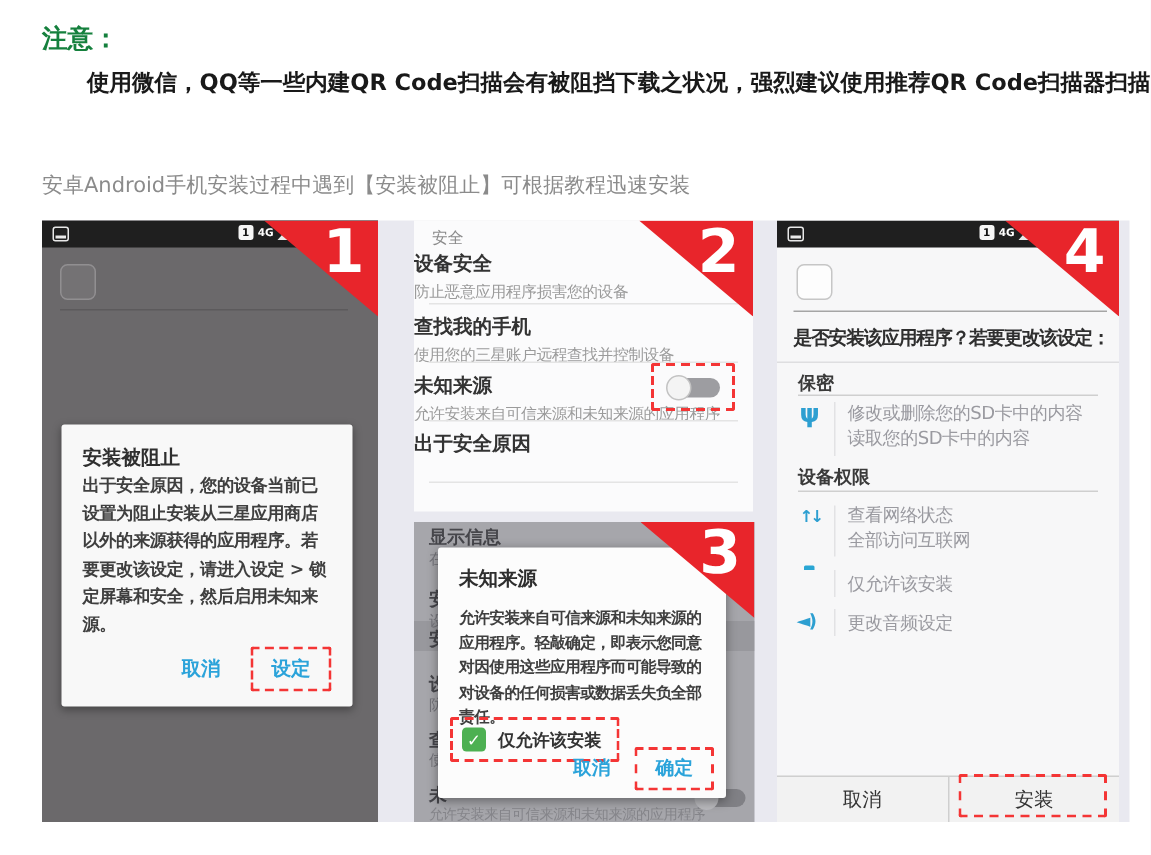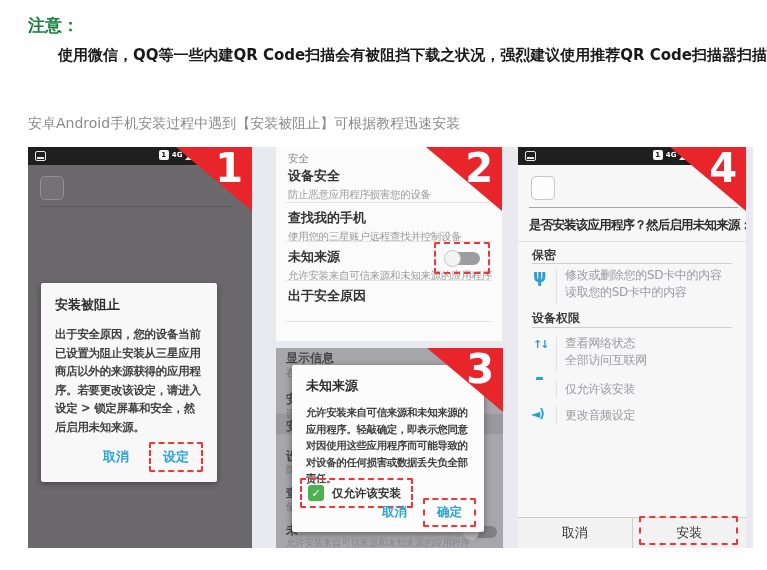--- a/index.html
+++ b/index.html
@@ -35,30 +35,30 @@
   .corner-num { position:absolute; top:-2px; right:9px; color:#fff; font-size:40px; font-weight:bold; line-height:1.15; }
 
   
   .app-icon-ph { position:absolute; width:24px; height:24px; border-radius:5px; }
   .divider { position:absolute; height:1px; }
   .annotation { border:2px dashed #f43535; position:absolute; z-index:25; border-radius:2px; }
 
   
   .s1 .app-icon-ph { left:12px; top:29px; border:1px solid #918f91; background:#747274; }
   .s1 .top-rule { left:12px; top:59px; width:192px; background:#5c5a5c; }
-  .dlg1 { position:absolute; left:13px; top:136px; width:176px; background:#f8f8f8; border-radius:2px; padding:13px 14px 10px 14px; box-shadow:0 2px 6px rgba(0,0,0,.35); }
+  .dlg1 { position:absolute; left:13px; top:136px; width:194px; background:#f8f8f8; border-radius:2px; padding:13px 14px 10px 14px; box-shadow:0 2px 6px rgba(0,0,0,.35); }
   .dlg1-title { font-size:13px; font-weight:bold; color:#2e2e2e; }
-  .dlg1-body { margin-top:11px; font-size:11.5px; font-weight:bold; color:#3f3f3f; line-height:18.5px; letter-spacing:-.3px; }
+  .dlg1-body { font-size:11.5px; font-weight:bold; color:#3f3f3f; line-height:18.5px; letter-spacing:-.3px; }
   .dlg1-btns { margin-top:6px; display:flex; justify-content:flex-end; align-items:center; gap:14px; }
   .dlg-btn { font-size:13px; font-weight:bold; color:#2ba3da; padding:4px 6px; }
   .dlg-btn.annotated { border:2px dashed #f43535; padding:4px 12px; border-radius:2px; }
 
   
   .s2-header { position:absolute; left:12px; top:5px; font-size:10.5px; color:#8a8a8a; }
-  .set-item { position:absolute; left:12px; right:12px; }
+  .set-item { position:absolute; left:0; right:12px; }
   .set-title { font-size:13px; font-weight:bold; color:#333; }
   .set-sub { margin-top:3px; font-size:10.5px; color:#9b9b9b; letter-spacing:-.3px; white-space:nowrap; }
   .s2 .divider { left:10px; right:10px; background:#e4e4e4; }
   .toggle { position:absolute; width:36px; height:17px; }
   .toggle .track { position:absolute; right:0; top:2px; width:30px; height:13px; border-radius:7px; background:#9d9da1; }
   .toggle .knob { position:absolute; left:0; top:0; width:17px; height:17px; border-radius:50%; background:#f4f4f4; border:1px solid #c3c3c3; }
   .s2 .toggle { right:22px; top:103px; }
   .s2 .toggle-annotation { right:12px; top:95px; width:56px; height:32px; }
 
   
@@ -216,21 +216,21 @@
         <span class="sb-right">
           <span class="sb-badge">1</span>
           <span class="sb-net">4G</span>
           <span class="sb-signal"></span>
           <span class="sb-batt">7</span>
         </span>
       </div>
       <div class="app-icon-ph"></div>
       <div class="divider top-rule"></div>
 
-      <div class="s4-question">是否安装该应用程序？然后启用未知来源：</div>
+      <div class="s4-question">是否安装该应用程序？若要更改该设定：</div>
       <div class="divider q-rule"></div>
 
       <div class="sec-label" style="top:100px">保密</div>
       <div class="sec-rule" style="top:116px"></div>
 
       <span class="perm-icon usb-glyph" style="top:119px">ψ</span>
       <div class="perm-vline" style="top:121px;height:36px"></div>
       <div class="perm-lines" style="top:120px">
         <div>修改或删除您的SD卡中的内容</div>
         <div>读取您的SD卡中的内容</div>

